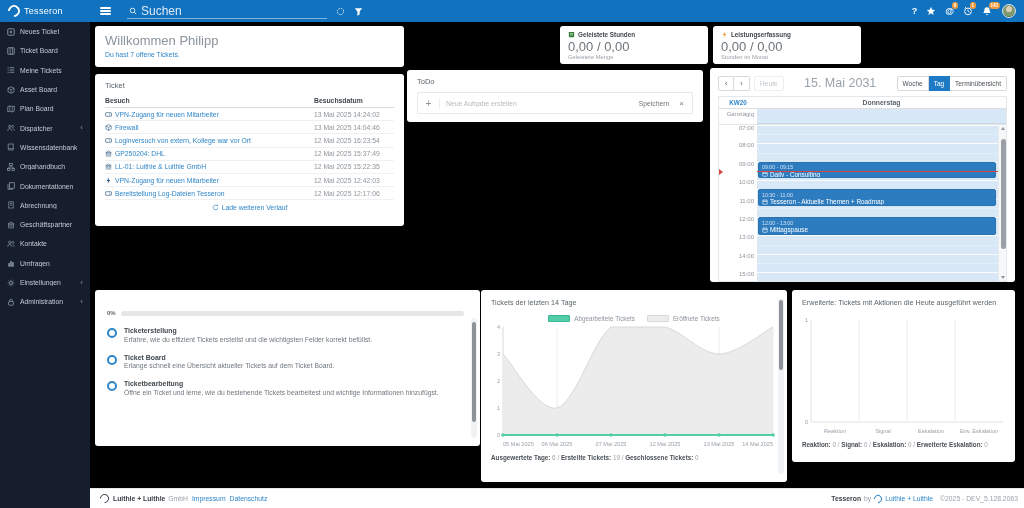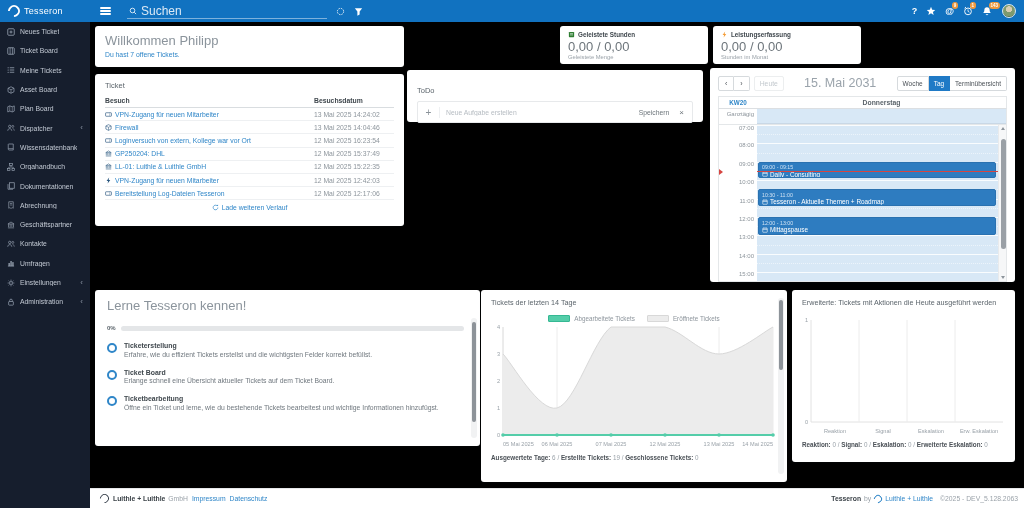--- a/index.html
+++ b/index.html
@@ -58,21 +58,21 @@
   table.vtable { width:100%; border-collapse:collapse; margin-top:5px; }
   .vtable th { text-align:left; font-size:6.8px; color:#3f474d; padding:2px 0 3px; border-bottom:1.4px solid #d9dde0;}
   .vtable td { font-size:6.8px; padding:2.6px 0; border-bottom:1px solid #eef0f2; }
   .vtable td.link { color:#2f86c8; cursor:pointer; }
   .vtable td.date { color:#8d959c; width:80px;}
   .r-ico { display:inline-block; width:7px; height:7px; vertical-align:-1px; margin-right:3px; color:#29567e;}
   .load-more { text-align:center; color:#2f86c8; font-size:6.8px; padding-top:4px; cursor:pointer;}
   .load-more .r-ico{ color:#2f86c8;}
 
   
-  .todo { left:317px; top:48px; width:296px; height:52px; padding:16px 10px; }
+  .todo { left:317px; top:48px; width:296px; height:52px; padding:7px 10px; }
   .todo-row { margin-top:6px; border:1px solid #e7e9eb; border-radius:2px; height:22px; display:flex; align-items:center;}
   .todo-plus { width:22px; text-align:center; color:#8a9299; font-size:10px; border-right:1px solid #eef0f2; cursor:pointer;}
   .todo-input { flex:1; border:none; outline:none; font-size:6.8px; padding:0 6px; color:#4a5056; font-family:"Liberation Sans", sans-serif;}
   .todo-input::placeholder { color:#b6bcc2; }
   .todo-save { color:#6d757b; font-size:6.8px; padding:0 8px; cursor:pointer; }
   .todo-x { color:#6d757b; font-size:8px; padding:0 8px 0 2px; cursor:pointer;}
 
   
   .calendar { left:620px; top:46px; width:305px; height:214px; padding:6px 8px 0; display:flex; flex-direction:column;}
   .cal-head { display:flex; align-items:center; height:18px; }
@@ -643,21 +643,20 @@
         </div>
       <div class="cal-scrollbar">
         <span class="sb-arrow up"></span>
         <span class="thumb" style="top:14px;height:110px"></span>
         <span class="sb-arrow down"></span>
       </div>
     </div>
   </div>
 
   <div class="card onboarding">
-    <h2>Lerne Tesseron kennen!</h2>
     <div class="progress-row">
       <span class="progress-pct">0%</span>
       <span class="progress-track"><span class="progress-fill" id="ob-fill" style="width: 0%;"></span></span>
     </div>
     <div id="ob-items">
         <div class="ob-item">
           <span class="ob-circle"></span>
           <div>
             <div class="ob-title">Ticketerstellung</div>
             <div class="ob-desc">Erfahre, wie du effizient Tickets erstellst und die wichtigsten Felder korrekt befüllst.</div>

